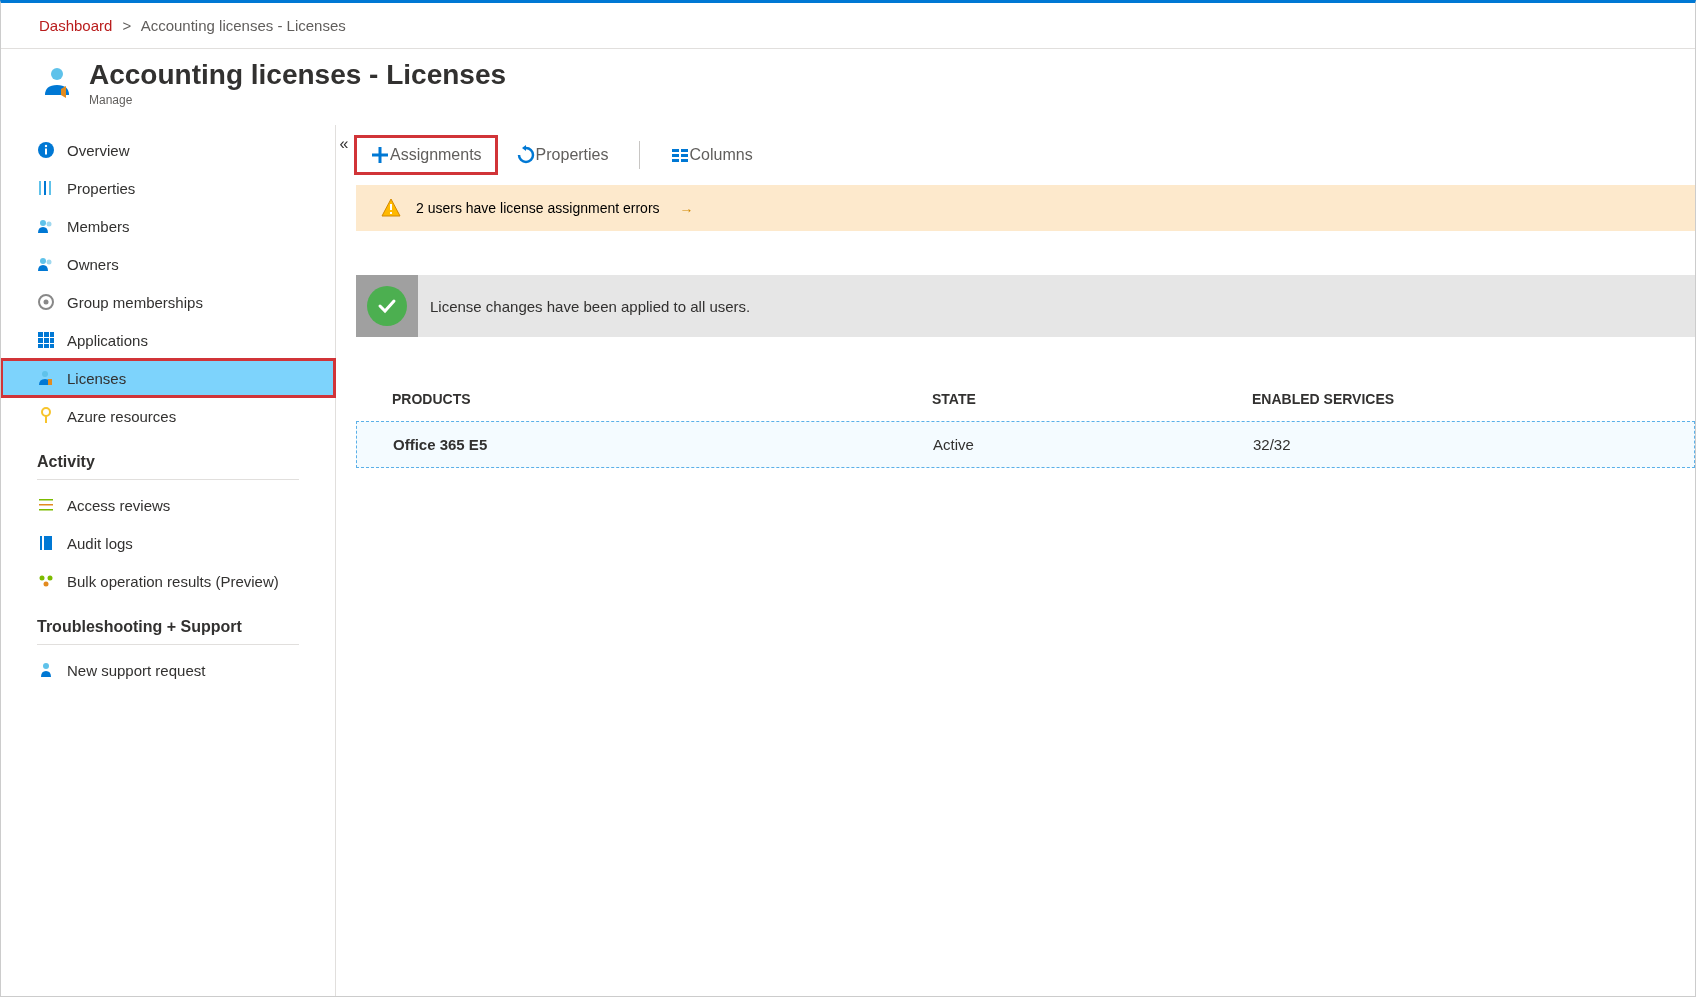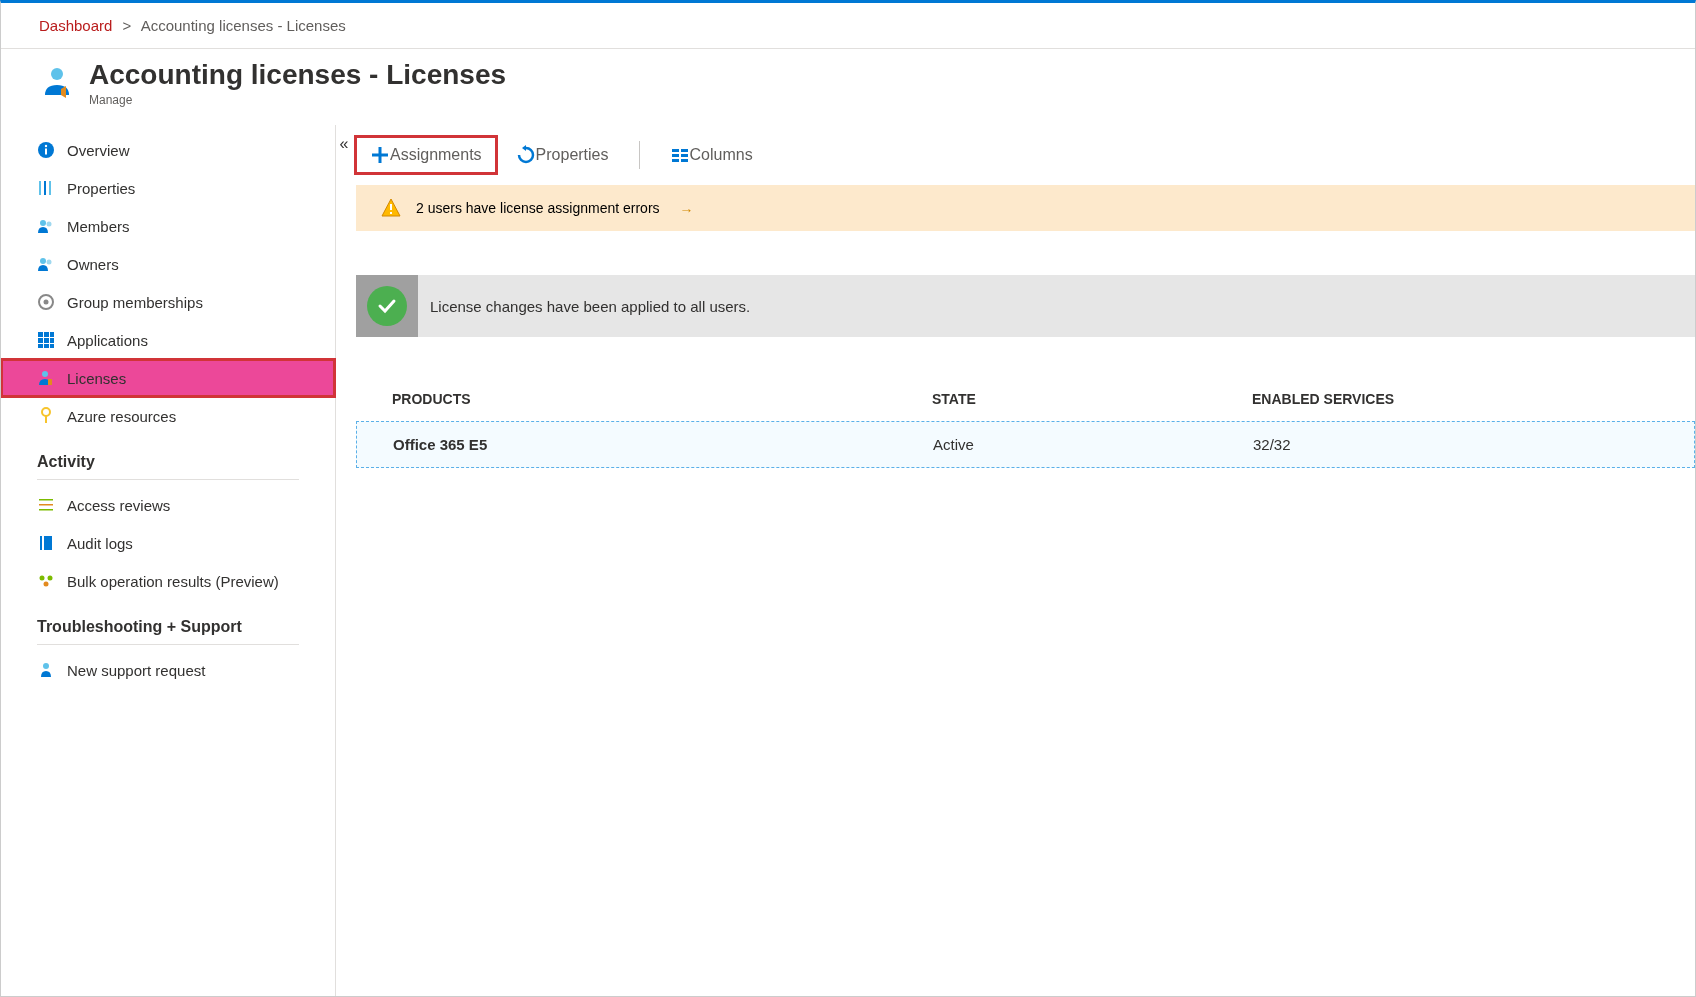--- a/index.html
+++ b/index.html
@@ -57,21 +57,21 @@
 }
 .nav-item {
   display: flex;
   align-items: center;
   padding: 10px 16px 10px 36px;
   cursor: pointer;
   font-size: 15px;
   position: relative;
 }
 .nav-item .nav-icon { width: 18px; height: 18px; margin-right: 12px; display: inline-flex; align-items: center; justify-content: center; }
-.nav-item.active { background: #ec4899; }
+.nav-item.active { background: #7dd3fc; }
 .nav-item.highlighted { outline: 3px solid #d13438; outline-offset: -2px; }
 
 .section-head {
   padding: 18px 16px 8px 36px;
   font-weight: 600;
   font-size: 16px;
   border-bottom: 1px solid #e1dfdd;
   margin: 0 36px 6px 36px;
   padding-left: 0;
 }

